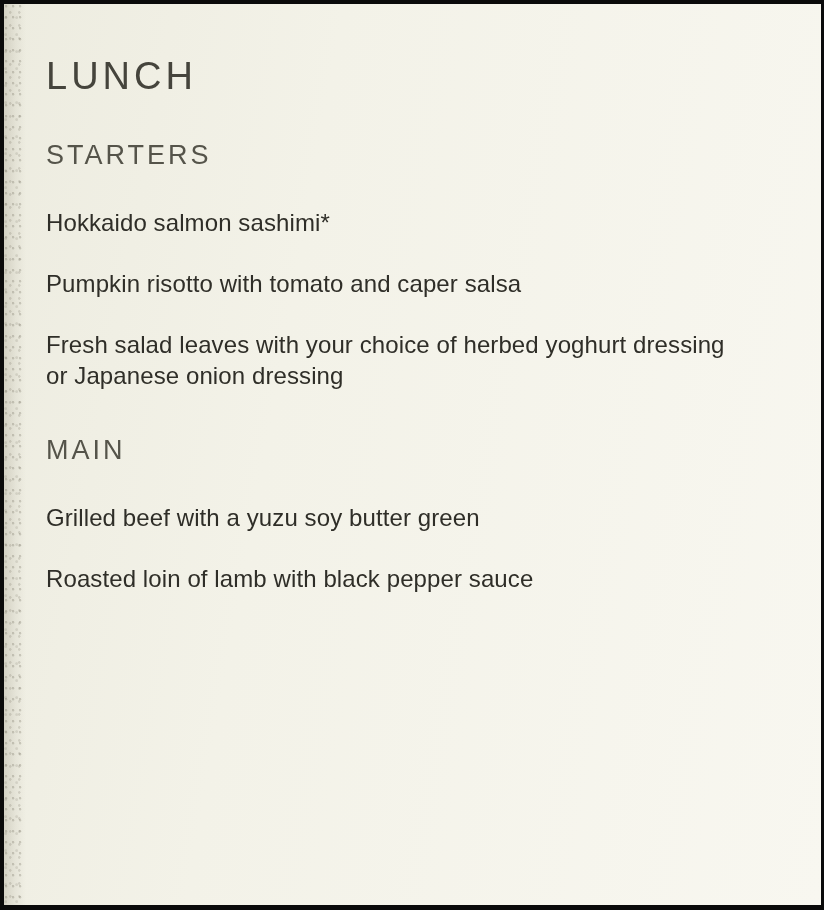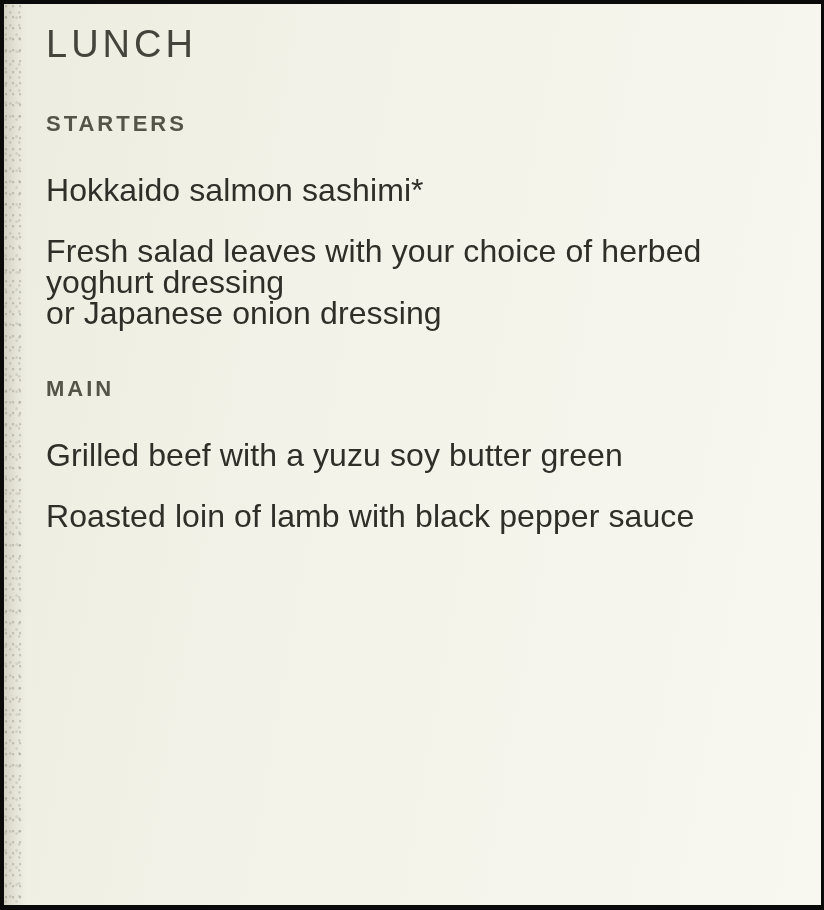--- a/index.html
+++ b/index.html
@@ -35,41 +35,42 @@
     background-image:
       radial-gradient(circle at 30% 20%, rgba(110,105,90,0.28) 1px, transparent 1.6px),
       radial-gradient(circle at 70% 65%, rgba(110,105,90,0.20) 1px, transparent 1.6px),
       radial-gradient(circle at 15% 80%, rgba(110,105,90,0.16) 1px, transparent 1.8px),
       linear-gradient(90deg, rgba(150,145,125,0.30) 0%, rgba(150,145,125,0.10) 55%, rgba(150,145,125,0) 100%);
     background-size: 7px 11px, 9px 13px, 11px 17px, 100% 100%;
     pointer-events: none;
   }
   .content {
     position: relative;
-    padding: 20px 40px 0 42px;
+    padding: 28px 40px 0 42px;
+    margin-top: 24px;
   }
   h1.menu-title {
     margin: 0;
     font-size: 38px;
     font-weight: 400;
     letter-spacing: 4px;
     line-height: 40px;
     color: var(--title-text, #45443c);
   }
   h2.section-heading {
     margin: 46px 0 38px 0;
-    font-size: 22px;
-    font-weight: 700;
+    font-size: 27px;
+    font-weight: 400;
     letter-spacing: 3px;
     line-height: 27px;
     color: var(--heading-text, #55544a);
   }
   p.menu-item {
     margin: 0 0 30px 0;
-    font-size: 32px;
+    font-size: 24px;
     font-weight: 400;
     line-height: 31px;
     letter-spacing: 0.1px;
     color: var(--item-text, #2f2e28);
   }
   section.menu-section {
     margin: 0;
   }
 </style>
 </head>
@@ -77,20 +78,21 @@
 
 <div class="frame">
   <div class="paper-edge"></div>
   <main class="content">
     <h1 class="menu-title">LUNCH</h1>
     <div id="sections">
   <section class="menu-section">
     <h2 class="section-heading">STARTERS</h2>
     <div class="items">
             <p class="menu-item"><span>Hokkaido salmon sashimi*</span></p>
+            <p class="menu-item"><span>Pumpkin risotto with tomato and caper salsa</span></p>
             <p class="menu-item"><span>Fresh salad leaves with your choice of herbed yoghurt dressing</span><br><span>or Japanese onion dressing</span></p>
           </div>
   </section>
 
   <section class="menu-section">
     <h2 class="section-heading">MAIN</h2>
     <div class="items">
             <p class="menu-item"><span>Grilled beef with a yuzu soy butter green</span></p>
             <p class="menu-item"><span>Roasted loin of lamb with black pepper sauce</span></p>
           </div>

